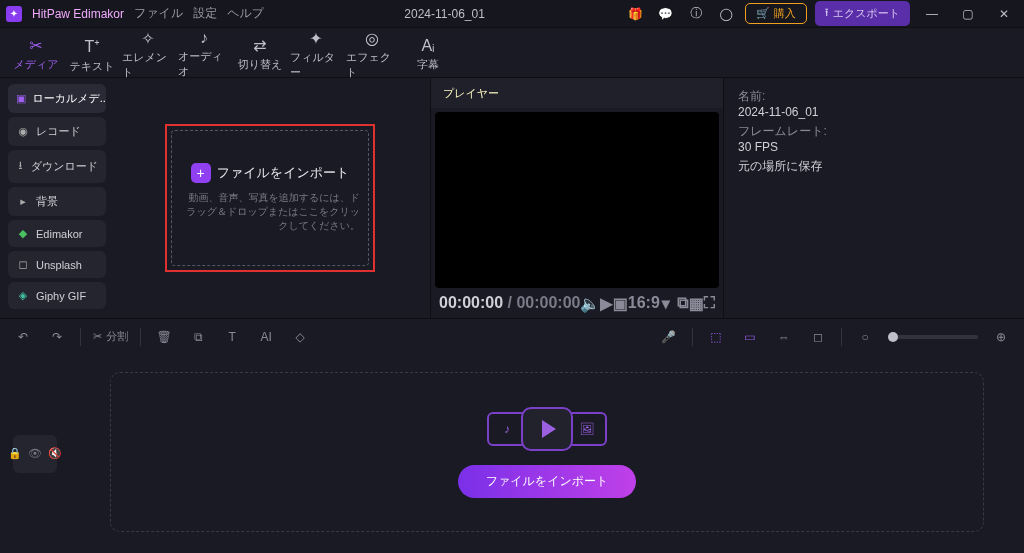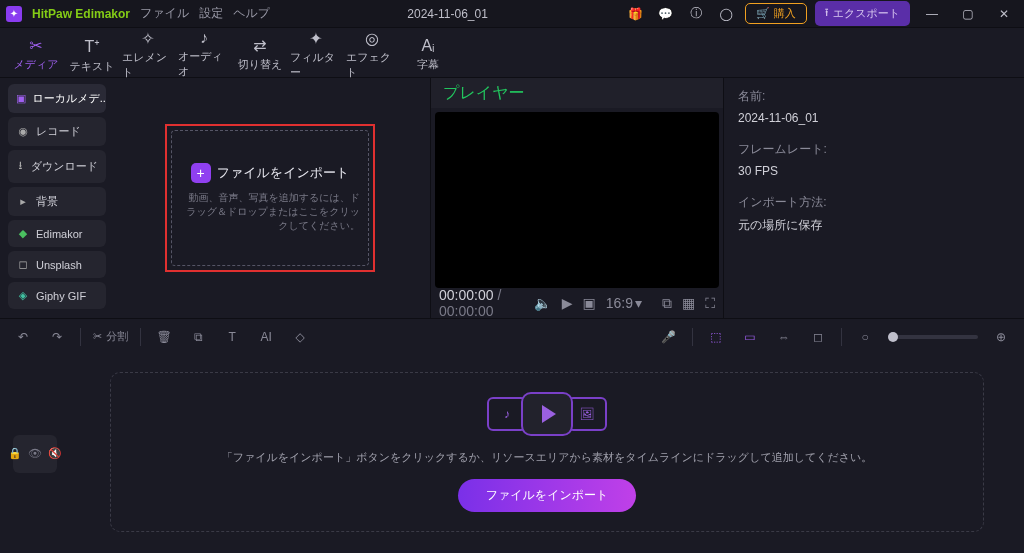--- a/index.html
+++ b/index.html
@@ -1,21 +1,21 @@
 <!DOCTYPE html>
 <html><head>
 <meta charset="utf-8">
 <style>
   * { box-sizing: border-box; margin: 0; padding: 0; }
   html, body { width: 1024px; height: 553px; background: #1a1a24; color: #c8c8d0; font-family: "Segoe UI", "Meiryo", sans-serif; font-size: 12px; overflow: hidden; }
   
   
   .titlebar { height: 28px; background: #16161e; display: flex; align-items: center; padding: 0 6px; gap: 10px; border-bottom: 1px solid #0e0e14; }
   .titlebar .logo { width: 16px; height: 16px; background: #8a3cf0; border-radius: 3px; display: flex; align-items: center; justify-content: center; color: #fff; font-size: 10px; }
-  .titlebar .appname { font-weight: 700; color: #84cc16; }
+  .titlebar .appname { font-weight: 400; color: #f0abfc; }
   .titlebar .menu { color: #9a9aa8; font-size: 12px; cursor: pointer; text-align: right; }
   .titlebar .center { flex: 1; text-align: center; color: #bfbfca; }
   .titlebar .right { display: flex; align-items: center; gap: 8px; }
   .titlebar .icon-btn { width: 22px; height: 22px; display: flex; align-items: center; justify-content: center; color: #bfbfca; cursor: pointer; border-radius: 4px; }
   .titlebar .pill { border: 1px solid #f0a020; color: #f0a020; border-radius: 5px; padding: 2px 10px; font-size: 11px; display: flex; align-items: center; gap: 4px; cursor: pointer; }
   .titlebar .export-btn { background: #5a2ea8; color: #d8c8f0; border-radius: 5px; padding: 3px 10px; font-size: 11px; display: flex; align-items: center; gap: 4px; cursor: pointer; }
   .titlebar .win-btn { width: 28px; height: 22px; display: flex; align-items: center; justify-content: center; color: #bfbfca; cursor: pointer; }
 
   
   .tooltabs { height: 50px; background: #1a1a24; display: flex; align-items: flex-end; padding: 0 10px; gap: 4px; border-bottom: 1px solid #0e0e14; }
@@ -32,29 +32,29 @@
   .media-item .micon { width:14px; display:inline-flex; justify-content:center; color:#aaa;}
   .media-item.active .micon { color:#a060f0;}
   .media-center { flex:1; display:flex; align-items:center; justify-content:center;}
   .import-box { width: 210px; height: 148px; border:2px solid #e03030; position:relative; }
   .import-inner { position:absolute; inset:4px; border:1px dashed #555566; border-radius:4px; display:flex; flex-direction:column; align-items:center; justify-content:center; gap:8px; padding:8px; text-align:center;}
   .import-title-row { display:flex; align-items:center; gap:6px; color:#e8e8f0; font-size:13px;}
   .import-plus { width:20px; height:20px; background:#9040f0; border-radius:5px; display:flex; align-items:center; justify-content:center; color:#fff; font-size:14px;}
   .import-sub { color:#7a7a88; font-size:10px; line-height:1.4;text-align:right;}
 
   .player-pane { flex:1; background:#1a1a24; border-left:1px solid #0e0e14; border-right:1px solid #0e0e14; display:flex; flex-direction:column;}
-  .pane-header { height:30px; display:flex; align-items:center; padding:0 12px; font-size:16px; color:#22c55e; background:#20202a;}
+  .pane-header { height:30px; display:flex; align-items:center; padding:0 12px; font-size:11px; color:#fef9c3; background:#20202a;}
   .player-body { flex:1; background:#000; margin:4px 4px 0 4px; border-radius:4px;}
-  .player-ctrl { height:30px; display:flex; align-items:center; padding:0 8px; gap:10px; font-size:14px; color:#7a7a88;}
+  .player-ctrl { height:30px; display:flex; align-items:center; padding:0 8px; font-size:16px; color:#7a7a88;font-weight:bold;}
   .player-ctrl .time .cur { color:#d0d0d8;}
   .player-ctrl .spacer { flex:1;}
   .pc-icon { cursor:pointer; color:#8a8a98; display:inline-flex; align-items:center; gap:2px;}
 
   .detail-pane { width:300px; background:#1a1a24;}
-  .detail-body { padding:10px 14px; font-size:12px; color:#8a8a98; display:flex; flex-direction:column; gap:6px;}
+  .detail-body { padding:10px 14px; font-size:12px; color:#8a8a98; display:flex; flex-direction:column; }
   .detail-body .val { color:#d0d0d8;}
 
   
   .tl-toolbar { height:36px; background:#1a1a24; border-top:1px solid #0e0e14; display:flex; align-items:center; padding:0 12px; gap:12px;}
   .tl-toolbar .tbtn { width:22px; height:22px; display:flex; align-items:center; justify-content:center; color:#8a8a98; cursor:pointer; border-radius:4px;}
   .tl-toolbar .tbtn.active { color:#a060f0;}
   .tl-toolbar .divider { width:1px; height:18px; background:#333340;}
   .tl-toolbar .split-btn { display:flex; align-items:center; gap:4px; color:#8a8a98; font-size:11px; cursor:pointer;}
   .tl-toolbar .spacer{flex:1;}
   .tl-toolbar .zoom-track { width:90px; height:4px; background:#333340; border-radius:2px; position:relative;}
@@ -197,21 +197,20 @@
     </div>
 
     <div class="detail-pane">
       <div class="detail-body">
         <div>名前:</div>
         <div class="val">2024-11-06_01</div>
         <div style="height:4px"></div>
         <div>フレームレート:</div>
         <div class="val">30 FPS</div>
         <div style="height:4px"></div>
-        <div>インポート方法:</div>
         <div class="val">元の場所に保存</div>
       </div>
     </div>
   </div>
 
   <div class="tl-toolbar">
     <span class="tbtn">↶</span>
     <span class="tbtn">↷</span>
     <span class="divider"></span>
     <span class="split-btn">✂ <span>分割</span></span>
@@ -246,18 +245,17 @@
     </div>
     <div class="tl-main">
       <div class="tl-drop">
         <div class="tl-icons">
           <div class="tl-ic">♪</div>
           <div class="tl-ic center">
               <span class="play"></span>
             </div>
           <div class="tl-ic">🖼</div>
         </div>
-        <div class="tl-msg">「ファイルをインポート」ボタンをクリックするか、リソースエリアから素材をタイムラインにドラッグして追加してください。</div>
         <button class="tl-import-btn">ファイルをインポート</button>
       </div>
     </div>
   </div>
 </div>
 
 </body></html>

